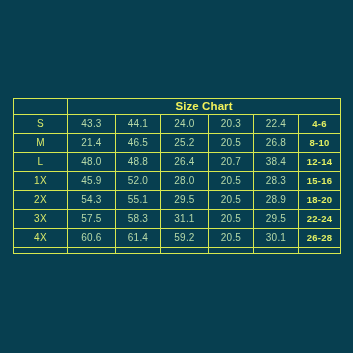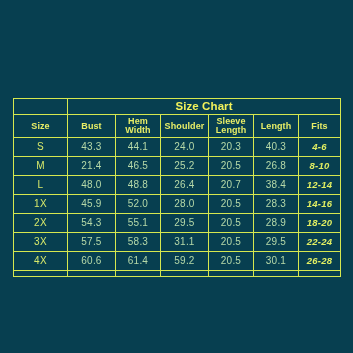--- a/index.html
+++ b/index.html
@@ -70,21 +70,20 @@
   .cell-size {
     color: #d8e96a;
     font-size: 10px;
     letter-spacing: 0.3px;
   }
   .cell-fits {
     color: #e2ef62;
     font-size: 9.5px;
     font-weight: bold;
     letter-spacing: 0.2px;
-    font-style: italic;
   }
   
   .stub td {
     height: 5px;
     border-top: 1px solid #d6e84f;
     border-left: 1px solid #d6e84f;
     border-right: 1px solid #d6e84f;
     border-bottom: none;
   }
   
@@ -110,51 +109,26 @@
       <col class="c-sleeve">
       <col class="c-length">
       <col class="c-fits">
     </colgroup>
     <tbody id="table-body">
         <tr>
           <td class="title-blank"></td>
           <td class="title-cell" colspan="6">Size Chart</td>
         </tr>
         <tr>
-          <td class="hdr">
-            <span class="l1">Size</span>
-          </td>
-          <td class="hdr">
-            <span class="l1">Bust</span>
-          </td>
-          <td class="hdr">
-            <span class="l1">Hem</span>
-            <span class="l2">Width</span>
-          </td>
-          <td class="hdr">
-            <span class="l1">Shoulder</span>
-          </td>
-          <td class="hdr">
-            <span class="l1">Sleeve</span>
-            <span class="l2">Length</span>
-          </td>
-          <td class="hdr">
-            <span class="l1">Length</span>
-          </td>
-          <td class="hdr">
-            <span class="l1">Fits</span>
-          </td>
-        </tr>
-        <tr>
           <td class="cell cell-size">S</td>
           <td class="cell">43.3</td>
           <td class="cell">44.1</td>
           <td class="cell">24.0</td>
           <td class="cell">20.3</td>
-          <td class="cell">40.3</td>
+          <td class="cell">22.4</td>
           <td class="cell cell-fits">4-6</td>
         </tr>
         <tr>
           <td class="cell cell-size">M</td>
           <td class="cell">21.4</td>
           <td class="cell">46.5</td>
           <td class="cell">25.2</td>
           <td class="cell">20.5</td>
           <td class="cell">26.8</td>
           <td class="cell cell-fits">8-10</td>
@@ -168,21 +142,21 @@
           <td class="cell">38.4</td>
           <td class="cell cell-fits">12-14</td>
         </tr>
         <tr>
           <td class="cell cell-size">1X</td>
           <td class="cell">45.9</td>
           <td class="cell">52.0</td>
           <td class="cell">28.0</td>
           <td class="cell">20.5</td>
           <td class="cell">28.3</td>
-          <td class="cell cell-fits">14-16</td>
+          <td class="cell cell-fits">15-16</td>
         </tr>
         <tr>
           <td class="cell cell-size">2X</td>
           <td class="cell">54.3</td>
           <td class="cell">55.1</td>
           <td class="cell">29.5</td>
           <td class="cell">20.5</td>
           <td class="cell">28.9</td>
           <td class="cell cell-fits">18-20</td>
         </tr>

